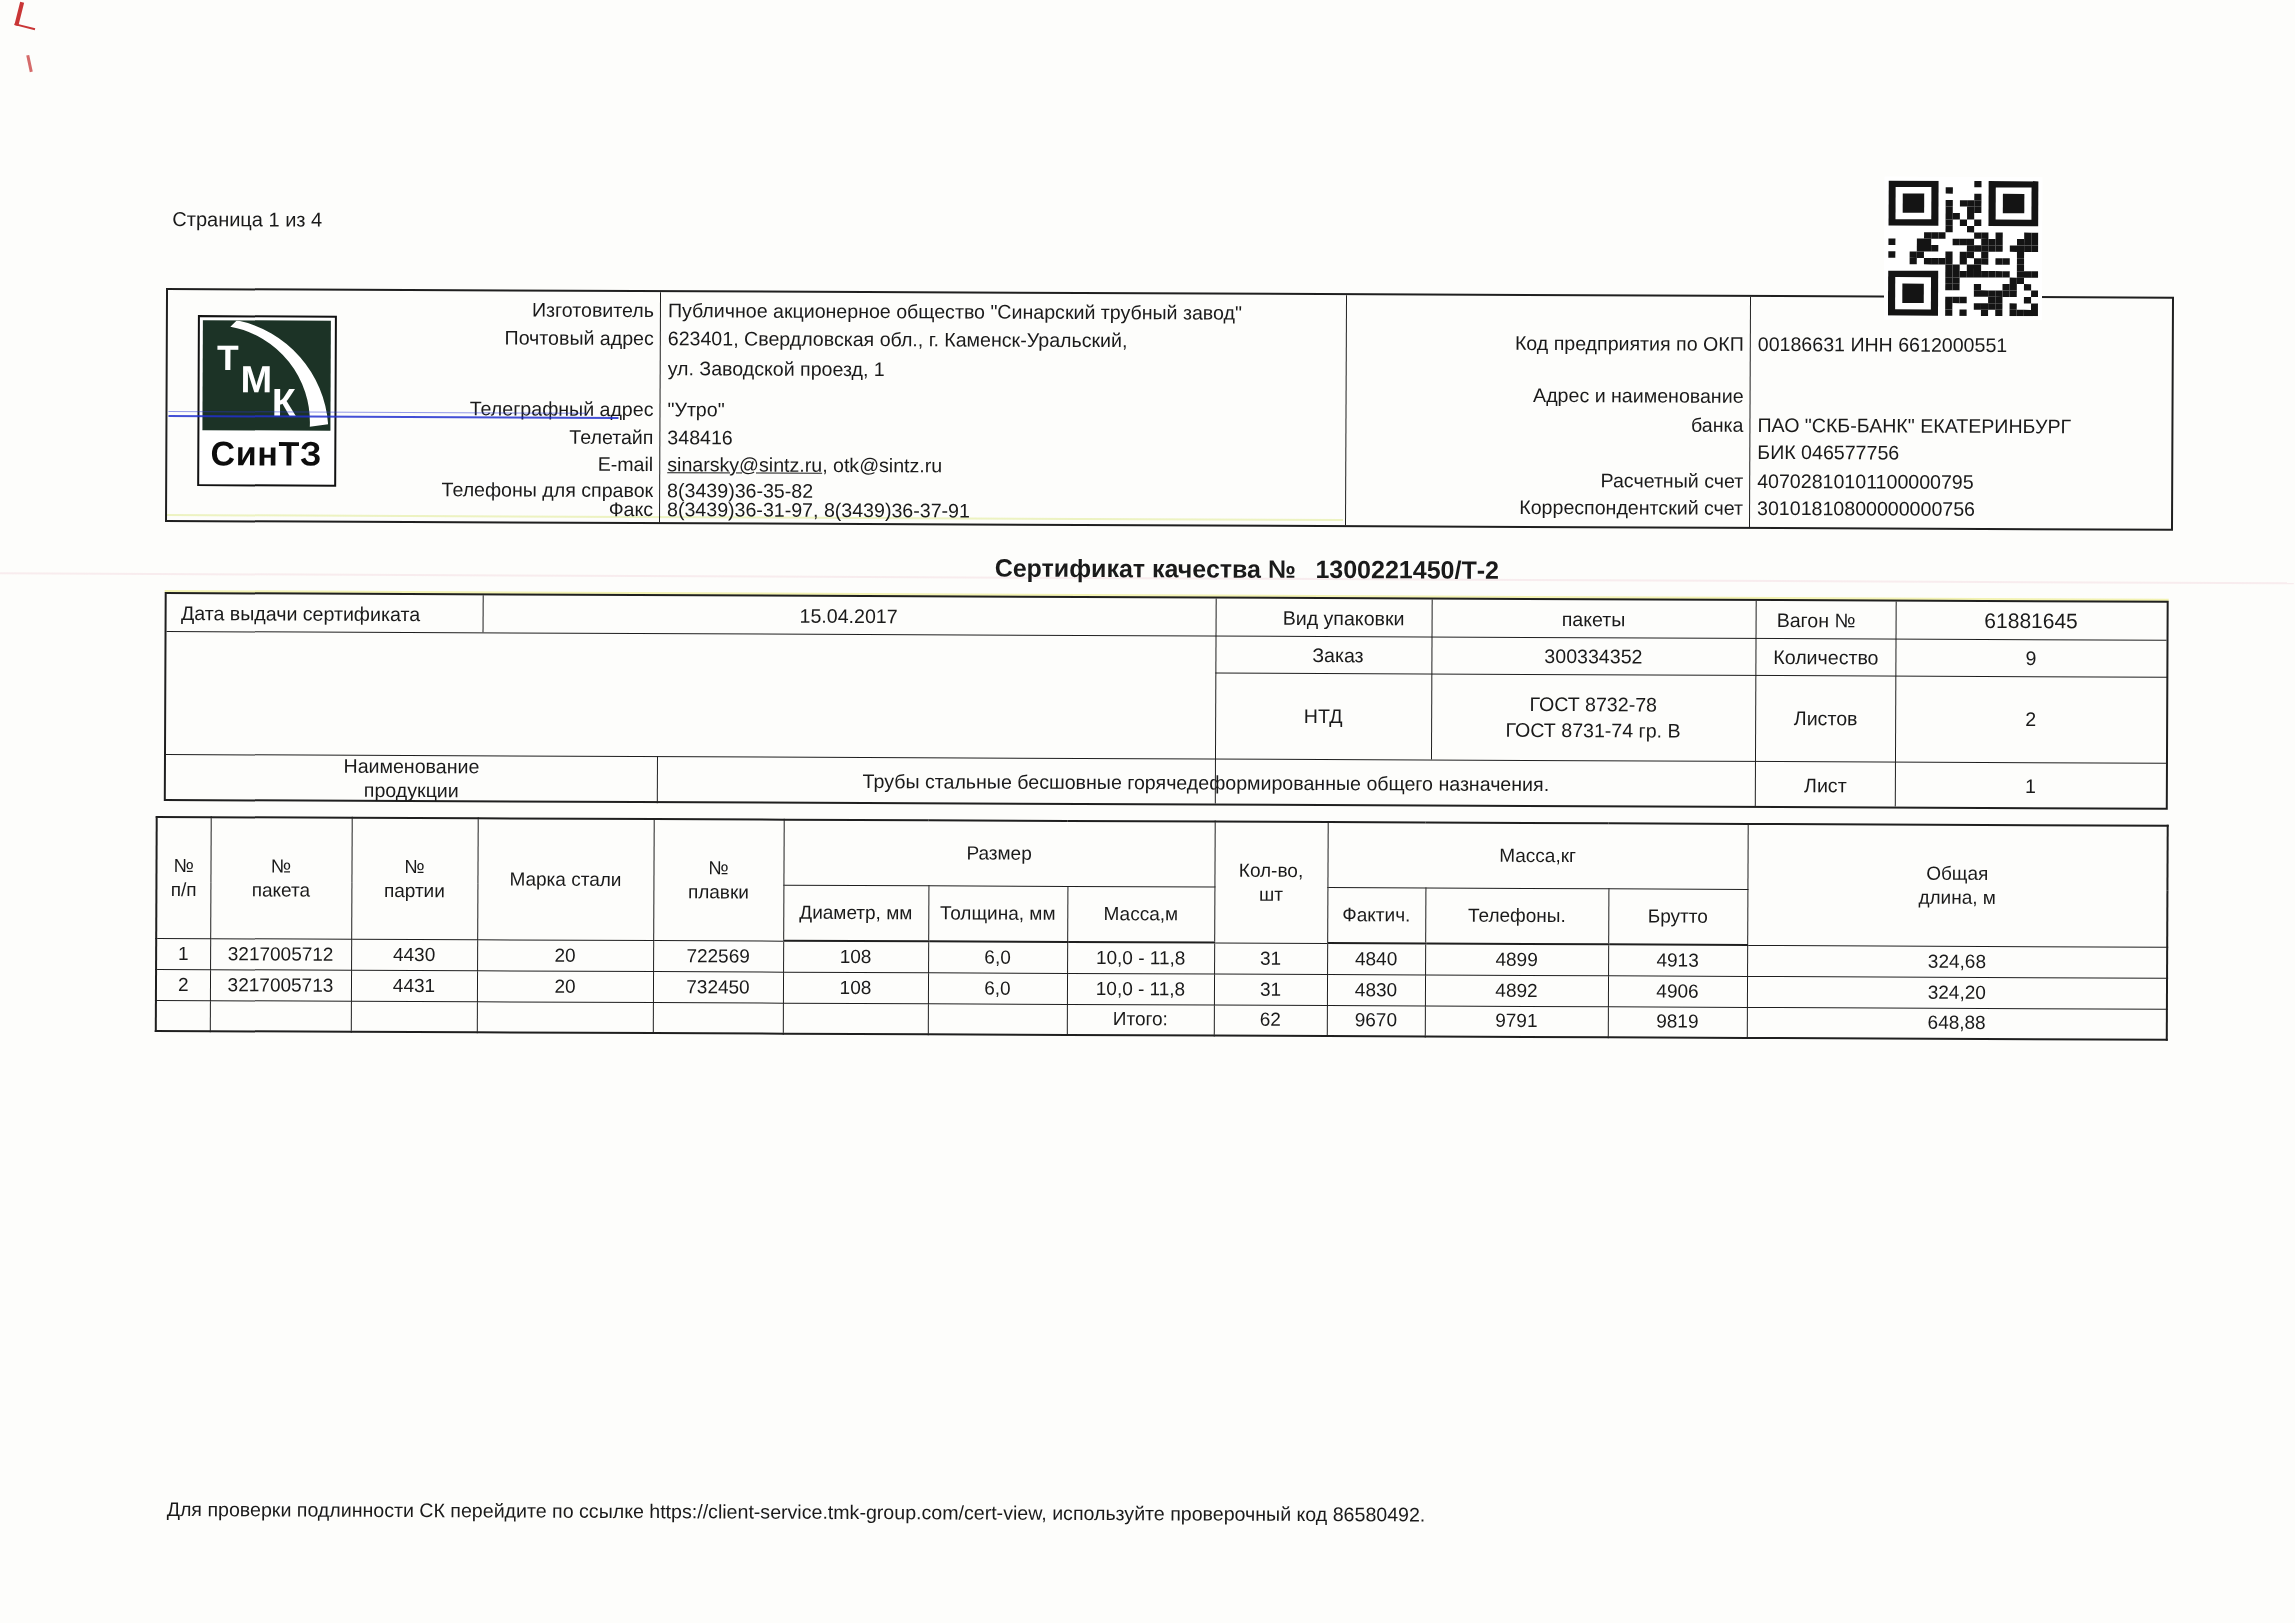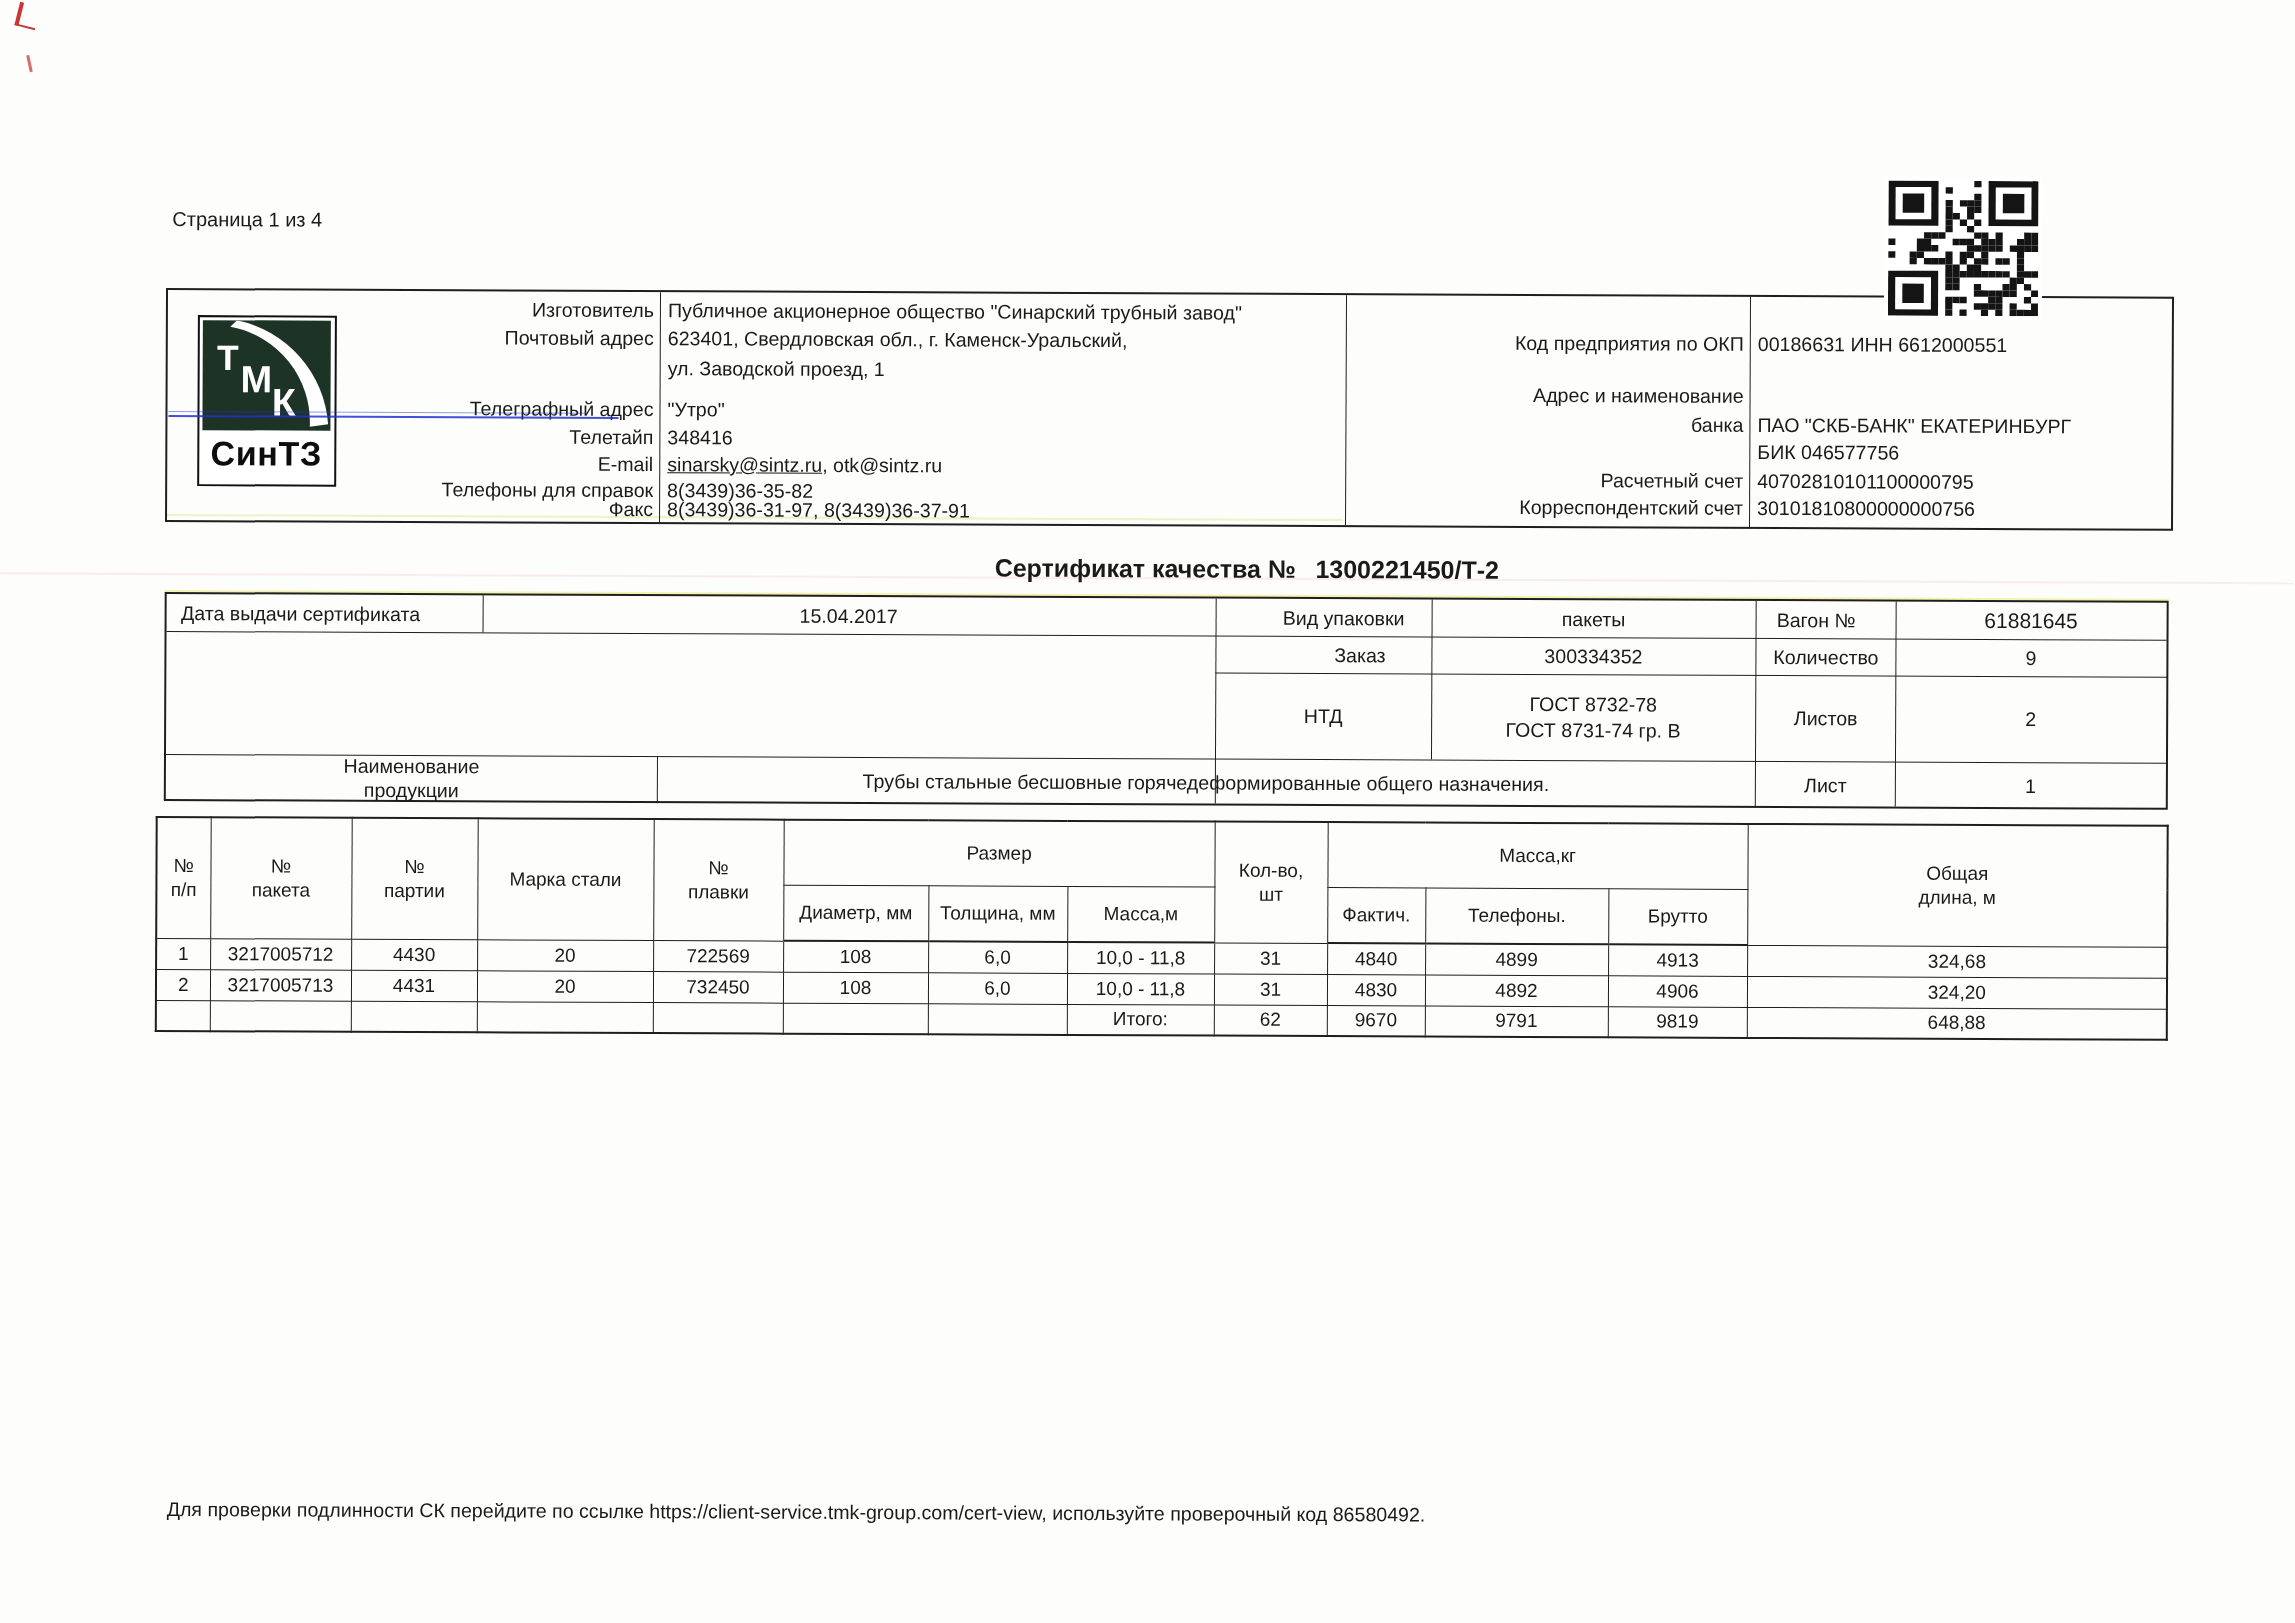--- a/index.html
+++ b/index.html
@@ -305,21 +305,21 @@
       <div class="vl" style="left:1729px"></div>
       <div class="vl" style="left:491px;top:160px;height:47px;bottom:auto"></div>
 
       <div class="cell left" style="left:0;top:0;width:316px;height:37px">Дата выдачи сертификата</div>
       <div class="cell" style="left:316px;top:0;width:732px;height:37px">15.04.2017</div>
       <div class="cell" style="left:1069px;top:0;width:216px;height:37px">Вид упаковки</div>
       <div class="cell" style="left:1265px;top:0;width:324px;height:37px">пакеты</div>
       <div class="cell" style="left:1589px;top:0;width:121px;height:37px">Вагон №</div>
       <div class="cell" style="left:1729px;top:0;width:271px;height:37px;font-size:21px">61881645</div>
 
-      <div class="cell" style="left:1071px;top:37px;width:245px;height:37px">Заказ</div>
+      <div class="cell" style="left:1049px;top:37px;width:245px;height:37px">Заказ</div>
       <div class="cell" style="left:1265px;top:37px;width:324px;height:37px">300334352</div>
       <div class="cell" style="left:1589px;top:37px;width:141px;height:37px">Количество</div>
       <div class="cell" style="left:1729px;top:37px;width:271px;height:37px">9</div>
 
       <div class="cell" style="left:1049px;top:74px;width:216px;height:86px">НТД</div>
       <div class="cell" style="left:1265px;top:74px;width:324px;height:86px;flex-direction:column">
         <div>ГОСТ 8732-78</div>
         <div>ГОСТ 8731-74 гр. В</div>
       </div>
       <div class="cell" style="left:1589px;top:74px;width:141px;height:86px">Листов</div>

